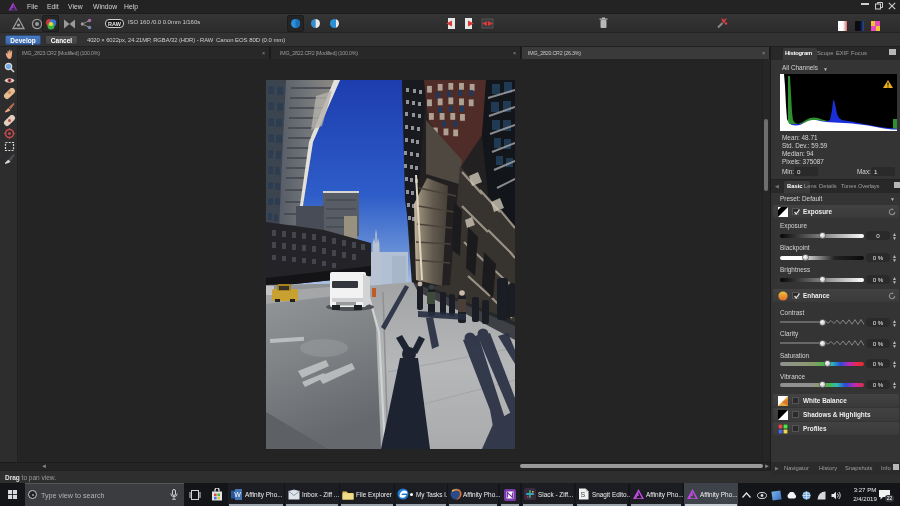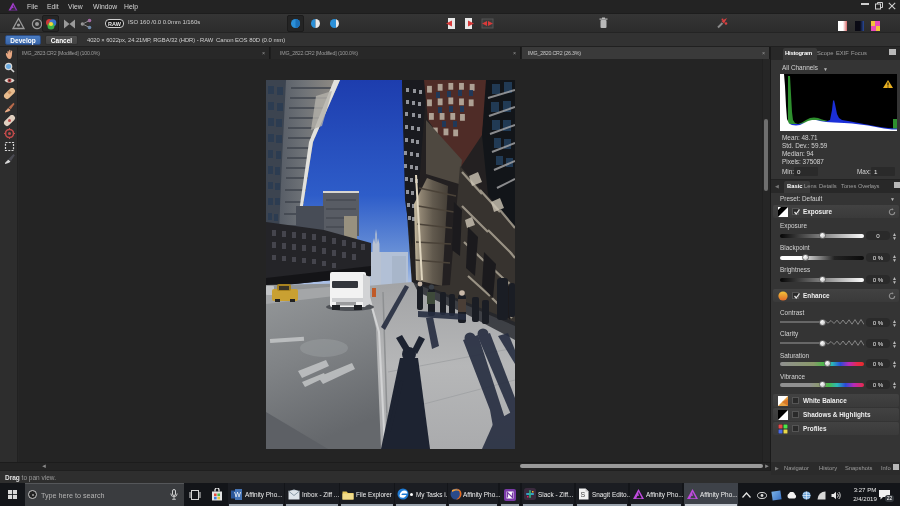--- a/index.html
+++ b/index.html
@@ -694,21 +694,21 @@
   <svg class="abs" style="left:8px;top:7px" width="9" height="9" viewBox="0 0 11 11">
         <rect x="0" y="0" width="5" height="5" fill="#dadada"></rect>
         <rect x="6" y="0" width="5" height="5" fill="#dadada"></rect>
         <rect x="0" y="6" width="5" height="5" fill="#dadada"></rect>
         <rect x="6" y="6" width="5" height="5" fill="#dadada"></rect>
       </svg>
 
   <span class="abs" style="left:25px;top:0px;width:159px;height:23px;background:#3a3c3f;border-top:1px solid #55575a"></span>
   <span class="abs" style="left:28px;top:7px;width:9px;height:9px;border:1.2px solid #cacaca;border-radius:50%;background:#222"></span>
   <span class="abs" style="left:31.5px;top:10.5px;width:2.5px;height:2.5px;border:0.8px solid #cacaca;border-radius:50%"></span>
-  <span class="abs" style="left:41px;top:8px;color:#b4b4b4;font-size:7.2px">Type here to search</span>
+  <span class="abs" style="left:41px;top:8px;color:#b4b4b4;font-size:7.2px">Type view to search</span>
   <svg class="abs" style="left:170px;top:6px" width="8" height="11" viewBox="0 0 8 11">
         <rect x="2.5" y="0.5" width="3" height="6" rx="1.5" fill="none" stroke="#cfcfcf"></rect>
         <path d="M0.8 4.5 A3.2 3.2 0 0 0 7.2 4.5 M4 7.8 L4 10.2 M2.2 10.3 L5.8 10.3" stroke="#cfcfcf" fill="none" stroke-width="0.9"></path>
       </svg>
 
   <svg class="abs" style="left:190px;top:6px" width="11" height="10" viewBox="0 0 11 10"></svg>
   <svg class="abs" style="left:189px;top:7px" width="12" height="10" viewBox="0 0 12 10">
         <rect x="2.5" y="0.5" width="7" height="9" fill="none" stroke="#d4d4d4"></rect>
         <path d="M1 2 L1 8 M11 2 L11 8" stroke="#d4d4d4"></path>
       </svg>

